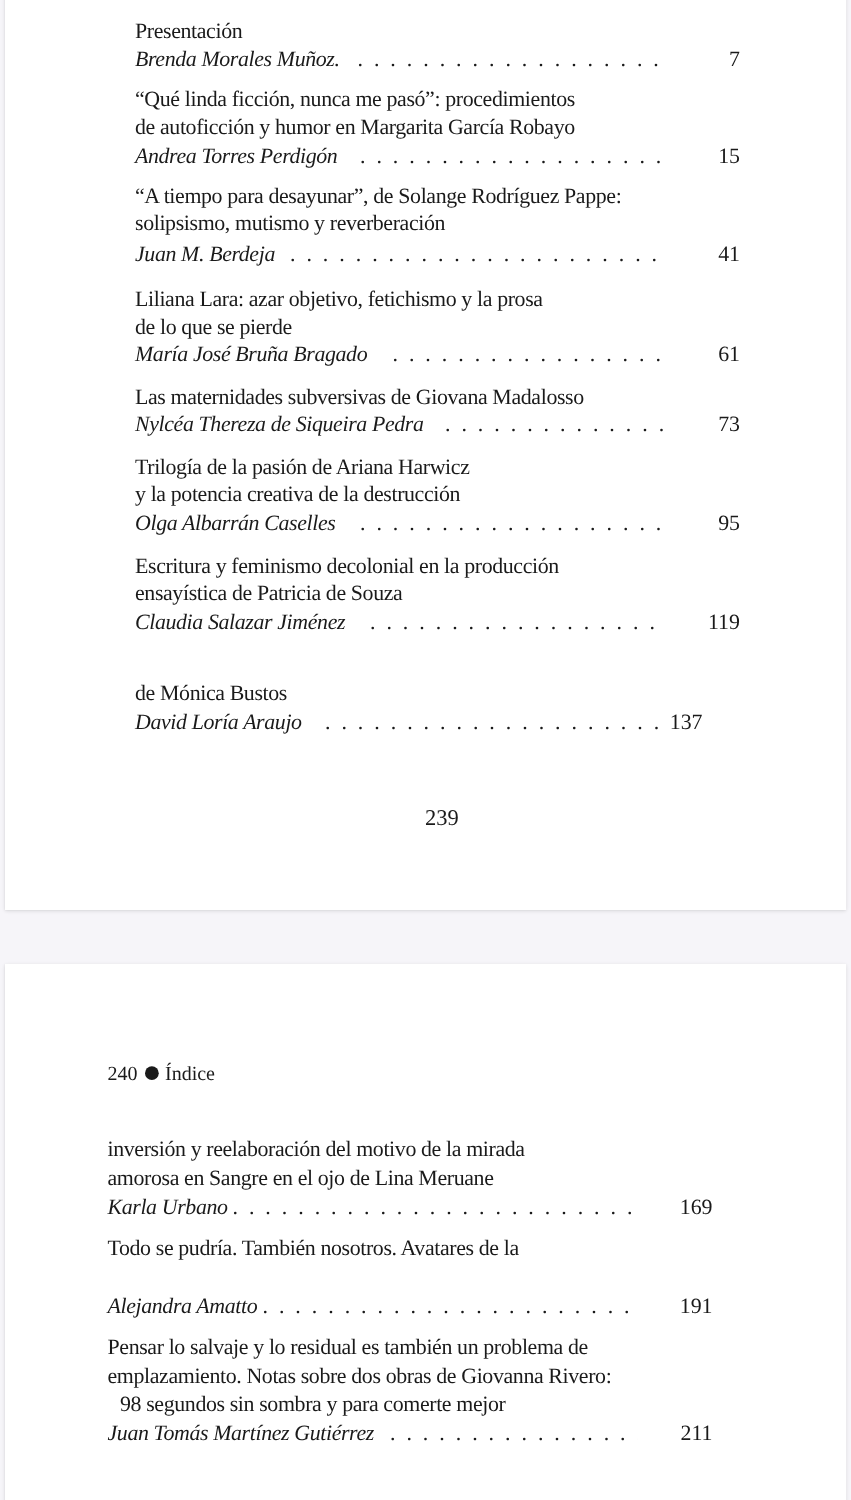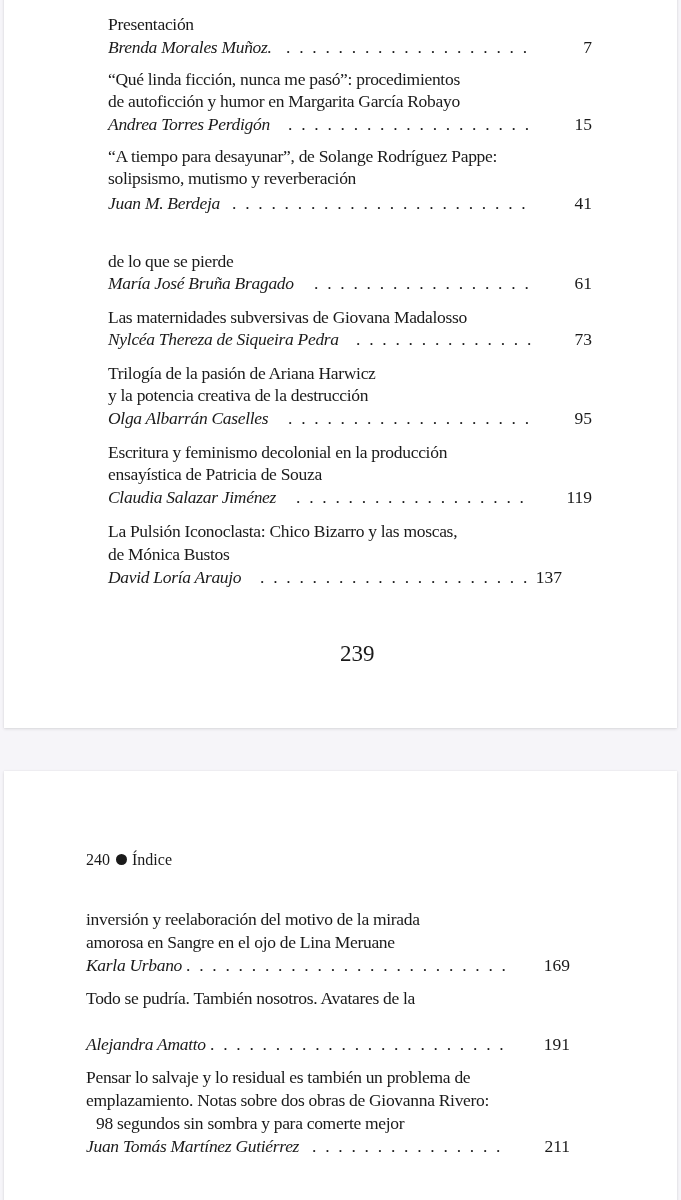--- a/index.html
+++ b/index.html
@@ -21,21 +21,21 @@
     letter-spacing: -0.3px;
   }
   .author { font-style: italic; }
   .leader {
     position: absolute; font-size: 17.5px; line-height: 22px; white-space: nowrap;
     overflow: hidden; letter-spacing: 2.2px; text-align: left;
   }
   .pnum {
     position: absolute; font-size: 17.5px; line-height: 22px; text-align: right; width: 60px;
   }
-  .folio { position: absolute; font-size: 23px; line-height: 22px; }
+  .folio { position: absolute; font-size: 18px; line-height: 22px; }
   .dot {
     display: inline-block; width: 11px; height: 11px; border-radius: 50%;
     background: #1a1a1a; margin: 0 5px 0 6px; vertical-align: 0px;
   }
 </style>
 </head>
 <body>
 
 <div class="page" id="page1">
 
@@ -49,20 +49,21 @@
   <div class="line author" style="left:104px;top:117px">Andrea Torres Perdigón</div>
   <div class="leader" style="left:284px;top:117px;width:244px">. . . . . . . . . . . . . . . . . . . . . . . . . . . . . . . . . . . . .</div>
   <div class="pnum" style="left:528px;top:117px">15</div>
 
   <div class="line" style="left:104px;top:171px">solipsismo, mutismo y reverberación</div>
   <div class="line" style="left:104px;top:149px">“A tiempo para desayunar”, de Solange Rodríguez Pappe:</div>
   <div class="line author" style="left:104px;top:196px">Juan M. Berdeja</div>
   <div class="leader" style="left:228px;top:196px;width:300px">. . . . . . . . . . . . . . . . . . . . . . . . . . . . . . . . . . . . . . . . . .</div>
   <div class="pnum" style="left:528px;top:196px">41</div>
 
+  <div class="line" style="left:104px;top:232px">Liliana Lara: azar objetivo, fetichismo y la prosa</div>
   <div class="line" style="left:104px;top:254px">de lo que se pierde</div>
   <div class="line author" style="left:104px;top:276px">María José Bruña Bragado</div>
   <div class="leader" style="left:310px;top:276px;width:218px">. . . . . . . . . . . . . . . . . . . . . . . . . . . . . . .</div>
   <div class="pnum" style="left:528px;top:276px">61</div>
 
   <div class="line" style="left:104px;top:310px">Las maternidades subversivas de Giovana Madalosso</div>
   <div class="line author" style="left:104px;top:332px">Nylcéa Thereza de Siqueira Pedra</div>
   <div class="leader" style="left:352px;top:332px;width:176px">. . . . . . . . . . . . . . . . . . . . . . . . .</div>
   <div class="pnum" style="left:528px;top:332px">73</div>
 
@@ -71,21 +72,20 @@
   <div class="line author" style="left:104px;top:411px">Olga Albarrán Caselles</div>
   <div class="leader" style="left:284px;top:411px;width:244px">. . . . . . . . . . . . . . . . . . . . . . . . . . . . . . . . . . . .</div>
   <div class="pnum" style="left:528px;top:411px">95</div>
 
   <div class="line" style="left:104px;top:445px">Escritura y feminismo decolonial en la producción</div>
   <div class="line" style="left:104px;top:467px">ensayística de Patricia de Souza</div>
   <div class="line author" style="left:104px;top:490px">Claudia Salazar Jiménez</div>
   <div class="leader" style="left:292px;top:490px;width:236px">. . . . . . . . . . . . . . . . . . . . . . . . . . . . . . . . . .</div>
   <div class="pnum" style="left:528px;top:490px">119</div>
 
-  <div class="line" style="left:104px;top:524px">La Pulsión Iconoclasta: Chico Bizarro y las moscas,</div>
   <div class="line" style="left:104px;top:547px">de Mónica Bustos</div>
   <div class="line author" style="left:104px;top:570px">David Loría Araujo</div>
   <div class="leader" style="left:256px;top:570px;width:272px">. . . . . . . . . . . . . . . . . . . . . . . . . . . . . . . . . . . . . .</div>
   <div class="pnum" style="left:498px;top:570px">137</div>
 
   <div class="folio" style="left:336px;top:647px">239</div>
 </div>
 
 <div class="page" id="page2">
   <div class="folio" style="left:82px;top:78px;font-size:16px">

